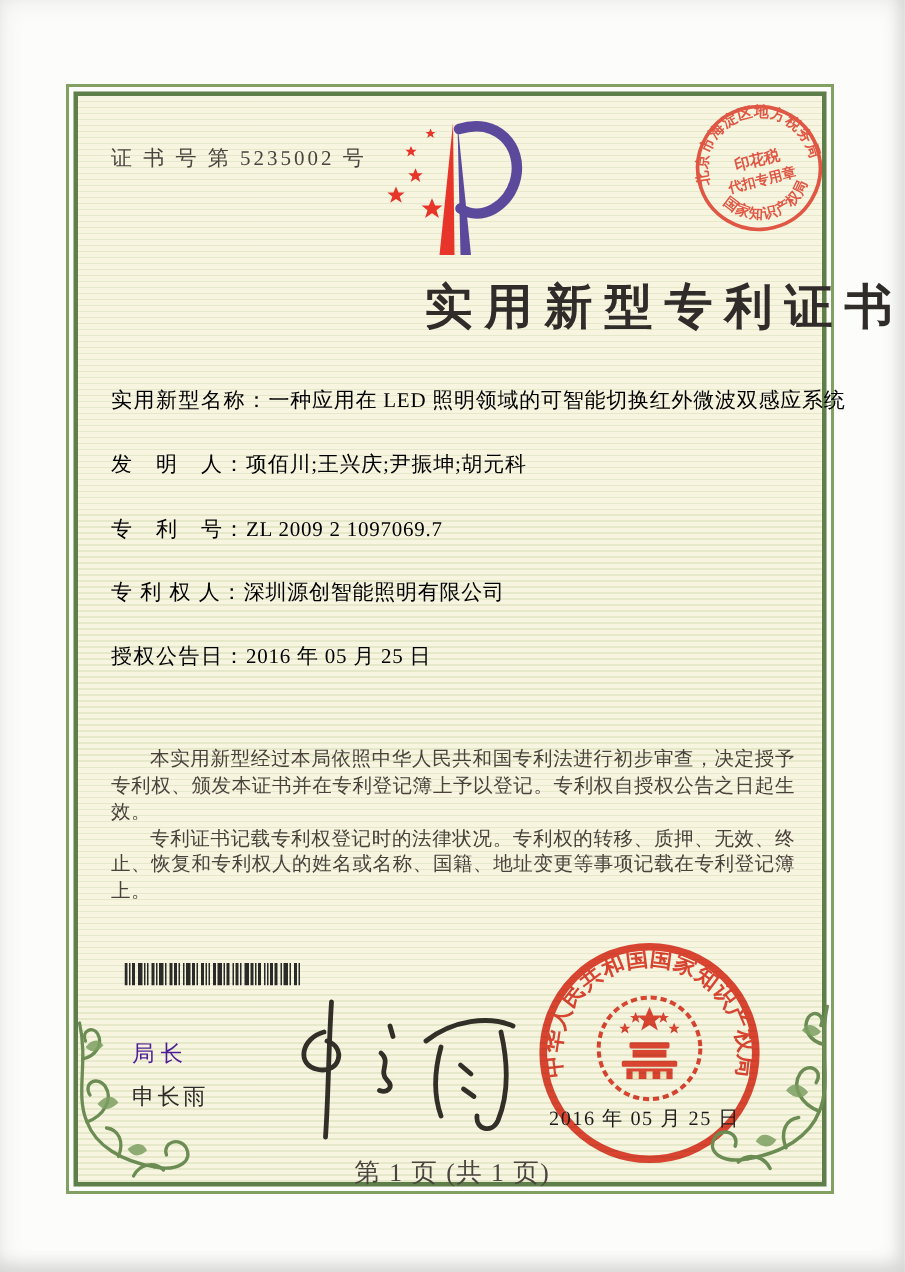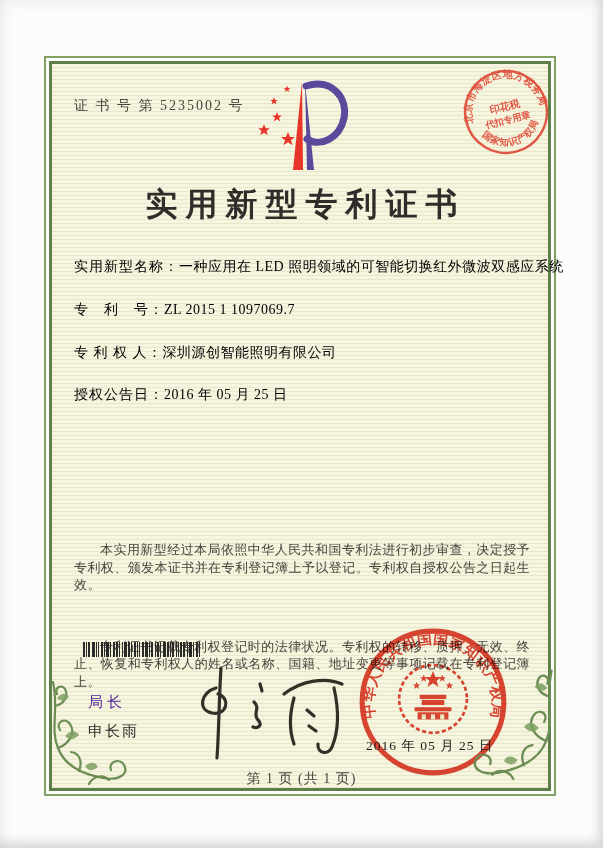--- a/index.html
+++ b/index.html
@@ -40,36 +40,36 @@
   
   .tax-stamp {
     position:absolute; left:460px; top:66px; width:92px; height:92px;
     transform:rotate(-14deg); opacity:.85;
   }
   .tax-stamp text, .tax-stamp textPath {
     fill:#dd3d2a; font-family:"Liberation Serif","DejaVu Serif",serif; font-weight:bold;
   }
 
   .title {
-    position:absolute; left:0; right:0; top:183px; text-align:center;
+    position:absolute; left:0; right:0; top:183px; text-align:right;
     font-size:32px; font-weight:bold; letter-spacing:8px; color:#2f2c29;
     text-indent:8px;
   }
 
   .fields { position:absolute; left:74px; top:258px; width:462px; }
   .field-row { height:42.8px; font-size:14px; color:#000000; white-space:nowrap; }
   .field-label { letter-spacing:1px; }
   .field-value { letter-spacing:.5px; }
 
   .paragraphs {
     position:absolute; left:74px; top:497px; width:456px;
     font-size:13px; line-height:17.6px; color:#49423b;
     text-align:justify;
   }
-  .paragraphs p { text-indent:2em; letter-spacing:.4px;margin-top:44px; }
+  .paragraphs p { text-indent:2em; letter-spacing:.4px; }
 
   .barcode { position:absolute; left:83px; top:642px; width:142px; height:15px; }
 
   .signer-title { position:absolute; left:88px; top:693px; font-size:15px; letter-spacing:4px; color:#4c1d95; font-family:"Liberation Sans","DejaVu Sans",sans-serif; }
   .signer-name  { position:absolute; left:88px; top:722px; font-size:15px; letter-spacing:2px; color:#2e2b28; font-family:"Liberation Sans","DejaVu Sans",sans-serif;text-align:center; }
 
   .signature { position:absolute; left:168px; top:658px; width:190px; height:112px; }
 
   .official-seal {
     position:absolute; left:356px; top:625px; width:154px; height:154px;
@@ -78,21 +78,21 @@
   .official-seal text, .official-seal textPath {
     fill:#df3827; font-family:"Liberation Serif","DejaVu Serif",serif; font-weight:bold;
   }
   .seal-date {
     position:absolute; left:366px; top:737px; font-size:13.5px; letter-spacing:1px;
     color:#1d1b19;
   }
 
   .page-footer {
     position:absolute; left:0; right:0; top:770px; text-align:center;
-    font-size:14px; letter-spacing:1px; color:#4a443e;
+    font-size:17px; letter-spacing:1px; color:#4a443e;
   }
 
   .flourish { position:absolute; }
   .flourish-left  { left:45px;  top:676px; width:102px; height:116px; }
   .flourish-right { left:452px; top:660px; width:108px; height:132px; transform:scaleX(-1); }
 </style>
 </head>
 <body>
 
 <div class="photo">
@@ -131,21 +131,24 @@
     <text x="45" y="56" text-anchor="middle" font-size="9">代扣专用章</text>
   </svg>
 
   <div class="title">实用新型专利证书</div>
 
   <div class="fields">
     <div class="field-row">
       <span class="field-label">实用新型名称：</span><span class="field-value">一种应用在 LED 照明领域的可智能切换红外微波双感应系统</span>
     </div>
     <div class="field-row">
-      <span class="field-label">专　利　号：</span><span class="field-value">ZL 2015 1 1097069.7</span>
+      <span class="field-label">发　明　人：</span><span class="field-value">项佰川;王兴庆;尹振坤;胡元科</span>
+    </div>
+    <div class="field-row">
+      <span class="field-label">专　利　号：</span><span class="field-value">ZL 2009 2 1097069.7</span>
     </div>
     <div class="field-row">
       <span class="field-label">专 利 权 人：</span><span class="field-value">深圳源创智能照明有限公司</span>
     </div>
     <div class="field-row">
       <span class="field-label">授权公告日：</span><span class="field-value">2016 年 05 月 25 日</span>
     </div>
   </div>
 
   <div class="paragraphs">

